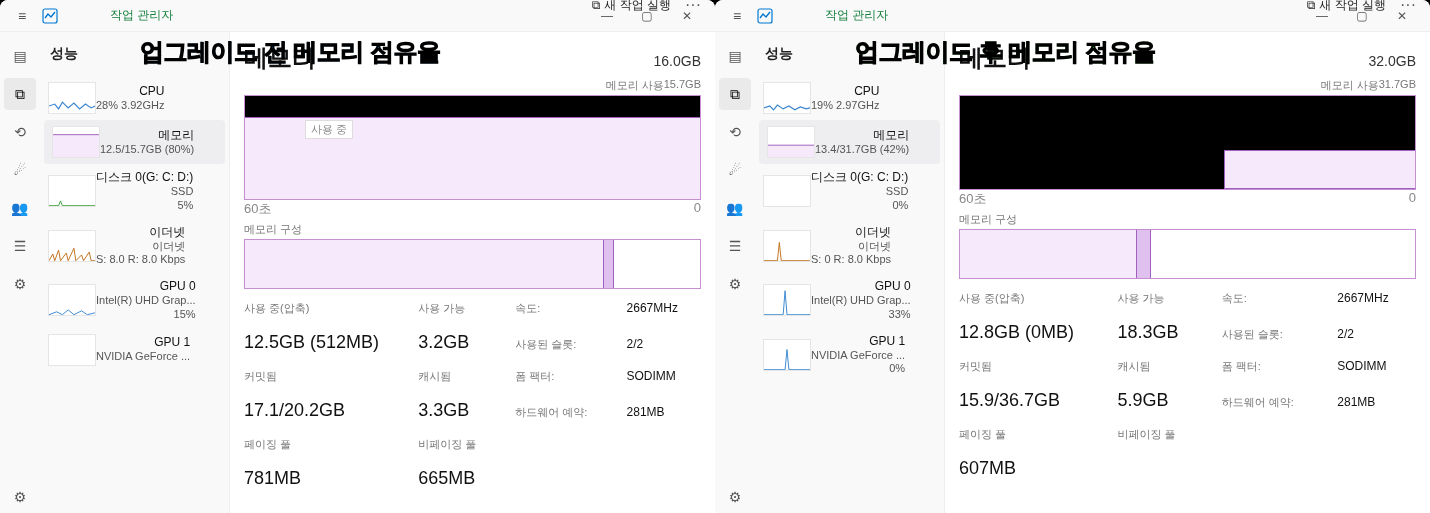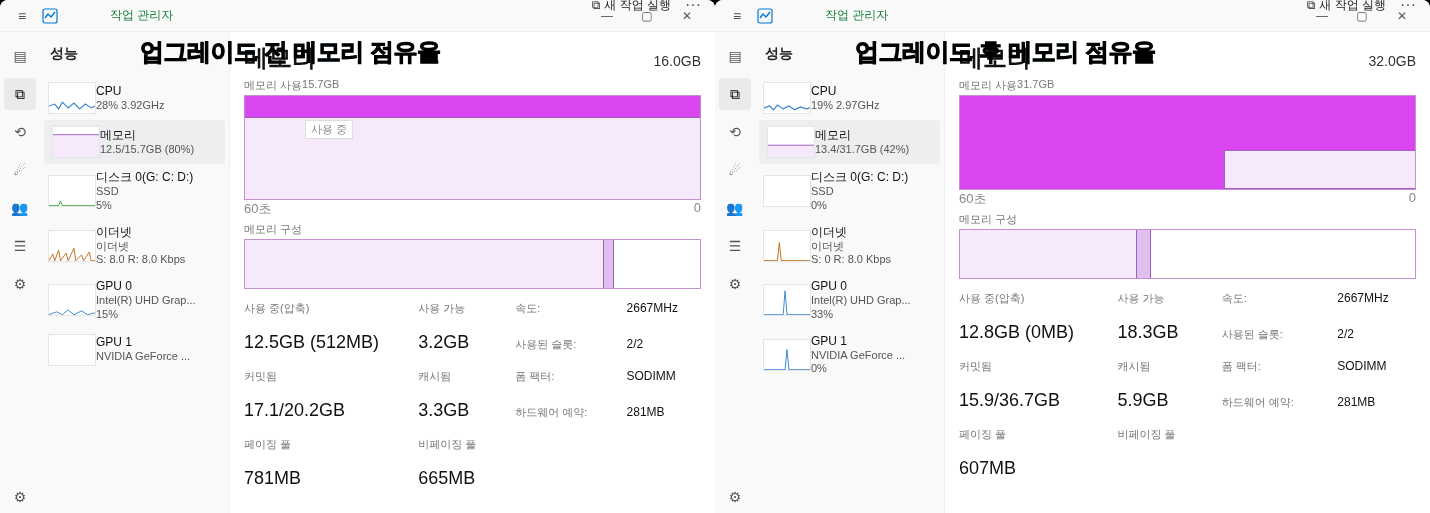--- a/index.html
+++ b/index.html
@@ -61,21 +61,21 @@
   display: flex; align-items: center; justify-content: center;
   font-size: 14px; color: #555;
 }
 .iconrail .railbtn.active { background: #eaeaea; color: #000; }
 .iconrail .railspacer { flex: 1; }
 
 .sidebar {
   width: 190px;
   background: #f9f9f9;
   border-right: 1px solid #eee;
-  display: flex; flex-direction: column;
+  display: flex; flex-direction: column; text-align: right;
 }
 .sideheader {
   height: 44px;
   display: flex; align-items: center; justify-content: space-between;
   padding: 0 10px;
   font-size: 14px; font-weight: 600; color: #222;
 }
 .newtask { font-size: 12px; color: #222; display: flex; align-items: center; gap: 4px; }
 .dots { font-size: 16px; color: #555; }
 
@@ -104,26 +104,26 @@
   background: #fff;
   padding: 10px 14px 8px 14px;
   position: relative;
   display: flex; flex-direction: column;
   font-size: 12px;
   color: #444;
 }
 .main .header { display: flex; align-items: baseline; justify-content: space-between; }
 .main .h1 { font-size: 24px; font-weight: 600; color: #111; }
 .main .total { font-size: 14px; color: #333; }
-.main .sub { display: flex; justify-content: flex-start; font-size: 11px; color: #777; margin-top: 4px; }
+.main .sub { display: flex; justify-content: flex-end; font-size: 11px; color: #777; margin-top: 4px; }
 
 .usagechart {
   height: 105px;
   border: 1px solid #c490d1;
-  background: #d946ef;
+  background: #000000;
   margin-top: 2px;
   position: relative;
 }
 .usagefill-a {
   position: absolute; left: 0; right: 0; bottom: 0;
   background: #f6e9fb;
   border-top: 1px solid #a060c0;
 }
 .usagefill-b {
   position: absolute; right: 0; width: 35%; bottom: 0;

